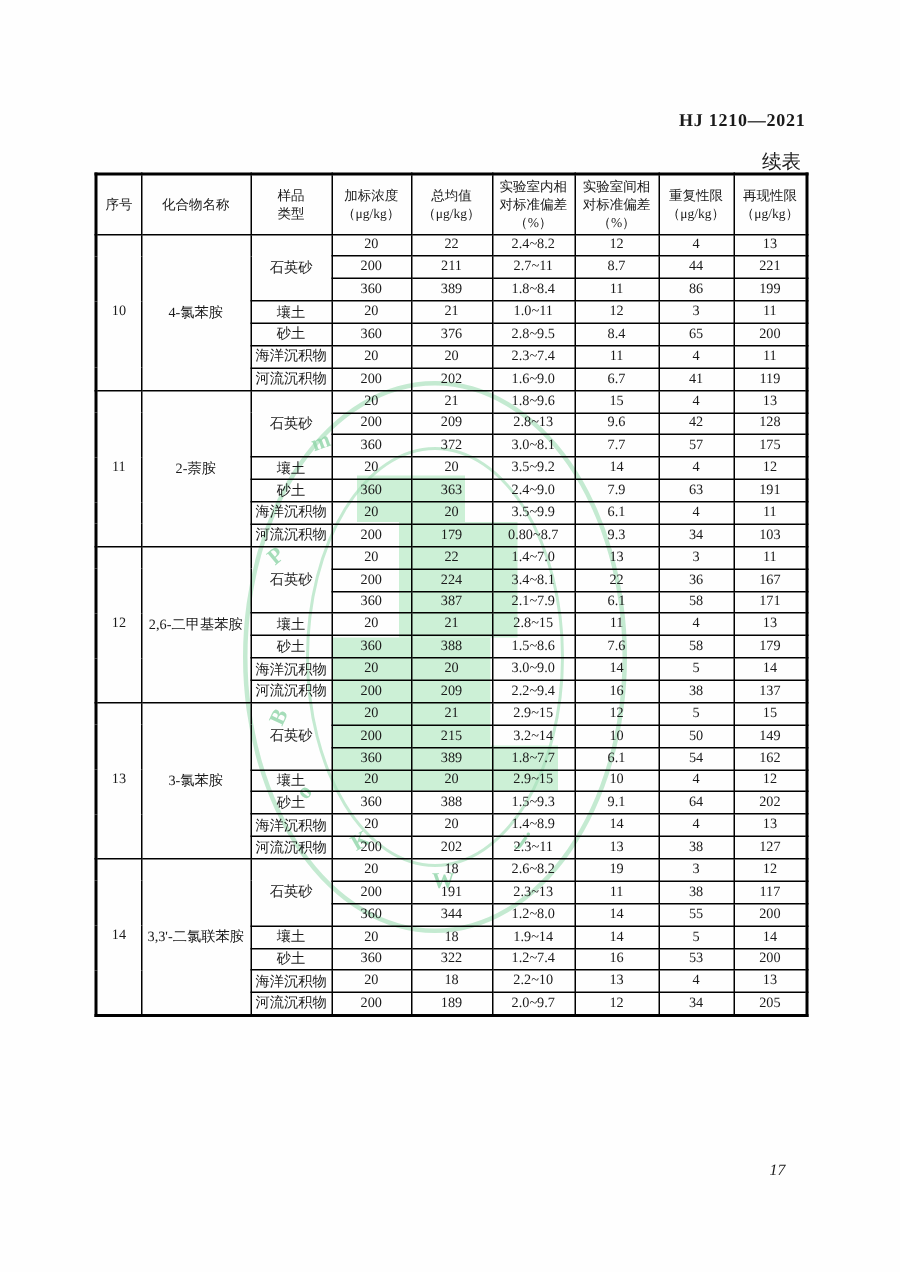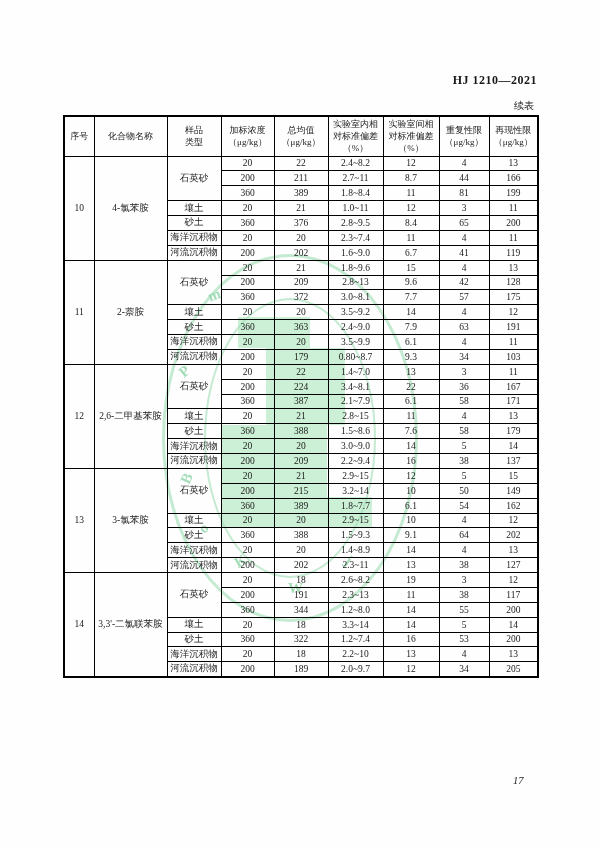--- a/index.html
+++ b/index.html
@@ -12,21 +12,21 @@
     font-family:"Liberation Serif","DejaVu Serif",serif;
     color:#1a1a1a;
   }
   .doc-code {
     position:absolute; top:73px; right:63px;
     font-size:12px; font-weight:bold; letter-spacing:0.5px;
     font-family:"Liberation Serif","DejaVu Serif",serif;
   }
   .continued {
     position:absolute; top:99px; right:66px;
-    font-size:10px;
+    font-size:13px;
     font-family:Liberation Serif, serif;
   }
   .page-number {
     position:absolute; top:775px; left:513px;
     font-size:10.5px;
     font-style:italic;
   }
   
   .watermark { position:absolute; left:0; top:0; width:600px; height:848px; z-index:0; }
   .wm-ellipse {
@@ -136,28 +136,28 @@
           <td>12</td>
           <td>4</td>
           <td>13</td>
         </tr>
         <tr>
           <td>200</td>
           <td>211</td>
           <td>2.7~11</td>
           <td>8.7</td>
           <td>44</td>
-          <td>166</td>
+          <td>221</td>
         </tr>
         <tr>
           <td>360</td>
           <td>389</td>
           <td>1.8~8.4</td>
           <td>11</td>
-          <td>81</td>
+          <td>86</td>
           <td>199</td>
         </tr>
         <tr>
           <td>壤土</td>
           <td>20</td>
           <td>21</td>
           <td>1.0~11</td>
           <td>12</td>
           <td>3</td>
           <td>11</td>
@@ -402,21 +402,21 @@
           <td>344</td>
           <td>1.2~8.0</td>
           <td>14</td>
           <td>55</td>
           <td>200</td>
         </tr>
         <tr>
           <td>壤土</td>
           <td>20</td>
           <td>18</td>
-          <td>3.3~14</td>
+          <td>1.9~14</td>
           <td>14</td>
           <td>5</td>
           <td>14</td>
         </tr>
         <tr>
           <td>砂土</td>
           <td>360</td>
           <td>322</td>
           <td>1.2~7.4</td>
           <td>16</td>

